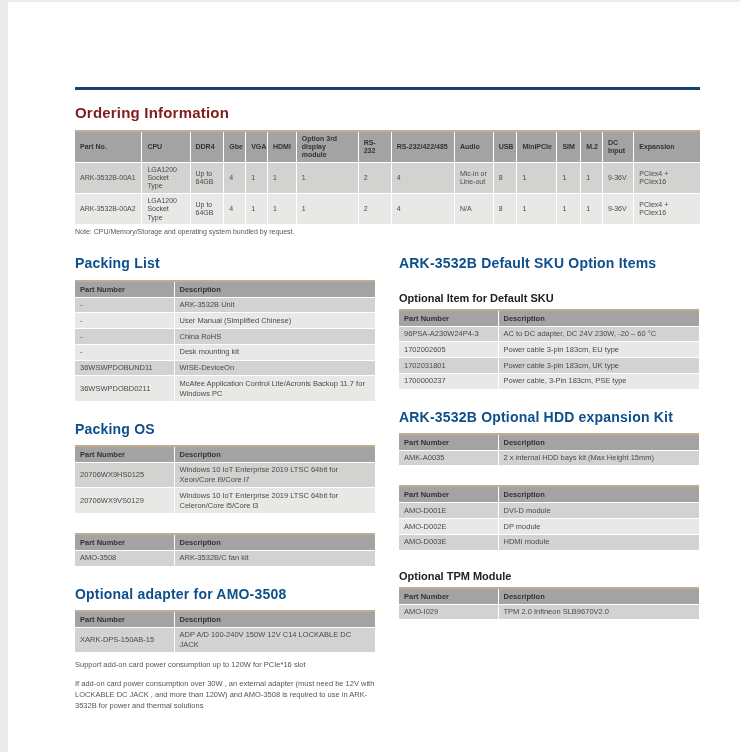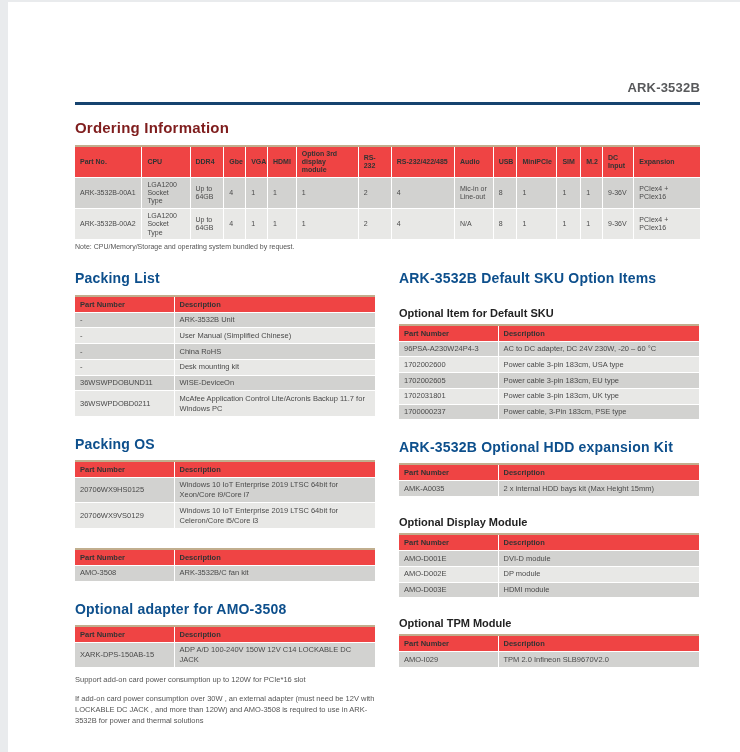--- a/index.html
+++ b/index.html
@@ -8,21 +8,21 @@
   .page{position:absolute; left:8px; top:2px; width:732px; height:750px; background:#ffffff; box-sizing:border-box; padding:78px 40px 0 67px;}
 
   .product-title{font-size:13px; font-weight:bold; color:#58595b; text-align:right; letter-spacing:.2px;}
   .top-rule{height:3px; background:#16436f; margin:7px 0 14px 0;}
 
   h1.section{font-size:15px; font-weight:bold; color:#7f1d1d; margin:0 0 9px 0; letter-spacing:.2px;}
   h2.section{font-size:14px; font-weight:bold; color:#0d4f8c; margin:0 0 8px 0; line-height:1.15; letter-spacing:.2px;}
   h3.subsection{font-size:11px; font-weight:bold; color:#222; margin:20px 0 5px 0;}
 
   table{border-collapse:collapse; width:100%; table-layout:fixed;}
-  th{background:#ef4444; border-top:2px solid #c1ae8e; font-weight:bold; color:#333;
+  th{background:#a3a3a3; border-top:2px solid #c1ae8e; font-weight:bold; color:#333;
      text-align:left; padding:3px 5px; vertical-align:middle;}
   td{color:#4a4a4a; padding:2.5px 5px; vertical-align:middle; border-top:1px solid #fff;}
   th + th, td + td{border-left:1px solid #fff;}
   tbody tr:nth-child(odd){background:#d2d2d0;}
   tbody tr:nth-child(even){background:#e8e8e6;}
 
   .ordering-table{font-size:7px;}
   .ordering-table th{font-size:7px; line-height:1.15;}
   .ordering-table td{line-height:1.2;}
 
@@ -35,21 +35,20 @@
   .col{width:300px; flex:0 0 300px;}
   .section-block{margin-bottom:20px;}
   .footnote{font-size:7.5px; color:#555; line-height:1.45; margin:8px 0 0 0;}
 </style>
 </head>
 <body>
 
 <div class="canvas">
   <div class="page">
 
-    <div class="product-title">ARK-3532B</div>
     <div class="top-rule"></div>
 
     <h1 class="section">Ordering Information</h1>
     <table class="ordering-table">
         <colgroup>
           <col style="width: 10.7%;">
           <col style="width: 7.7%;">
           <col style="width: 5.4%;">
           <col style="width: 3.5%;">
           <col style="width: 3.5%;">
@@ -258,24 +257,20 @@
                   <th>Part Number</th>
                   <th>Description</th>
                 </tr>
               </thead>
               <tbody>
                 <tr>
                   <td>96PSA-A230W24P4-3</td>
                   <td>AC to DC adapter, DC 24V 230W, -20 – 60 °C</td>
                 </tr>
                 <tr>
-                  <td>1702002600</td>
-                  <td>Power cable 3-pin 183cm, USA type</td>
-                </tr>
-                <tr>
                   <td>1702002605</td>
                   <td>Power cable 3-pin 183cm, EU type</td>
                 </tr>
                 <tr>
                   <td>1702031801</td>
                   <td>Power cable 3-pin 183cm, UK type</td>
                 </tr>
                 <tr>
                   <td>1700000237</td>
                   <td>Power cable, 3-Pin 183cm, PSE type</td>
@@ -300,21 +295,20 @@
               <tbody>
                 <tr>
                   <td>AMK-A0035</td>
                   <td>2 x internal HDD bays kit (Max Height 15mm)</td>
                 </tr>
               </tbody>
             </table>
         </div>
 
         <div class="section-block">
-          <h3 class="subsection">Optional Display Module</h3>
           <table class="sub-table">
               <colgroup>
                 <col style="width: 33%;">
                 <col style="width: 67%;">
               </colgroup>
               <thead>
                 <tr>
                   <th>Part Number</th>
                   <th>Description</th>
                 </tr>

